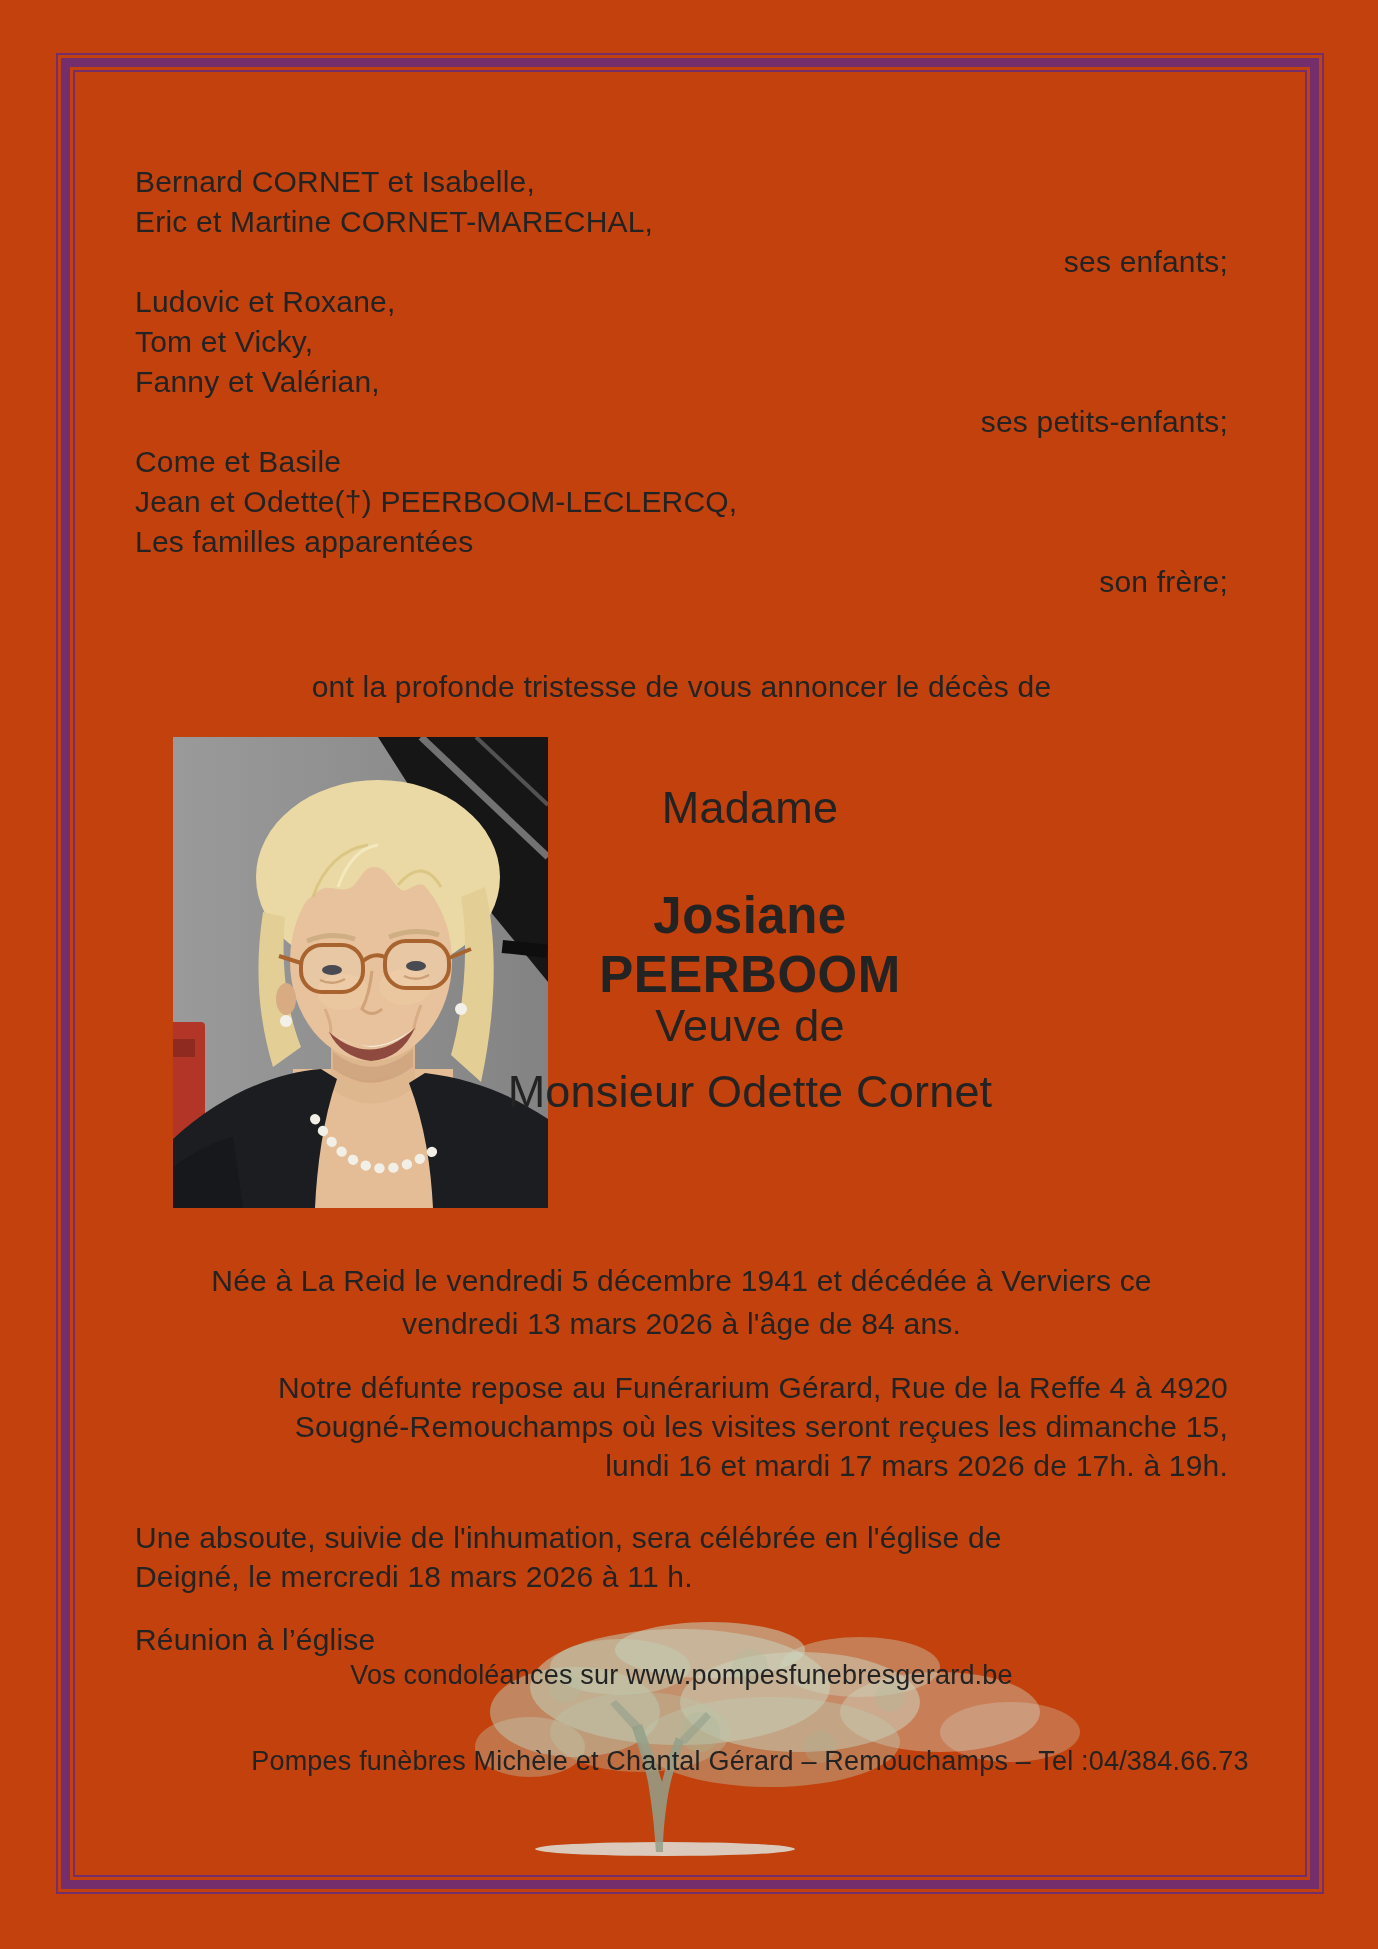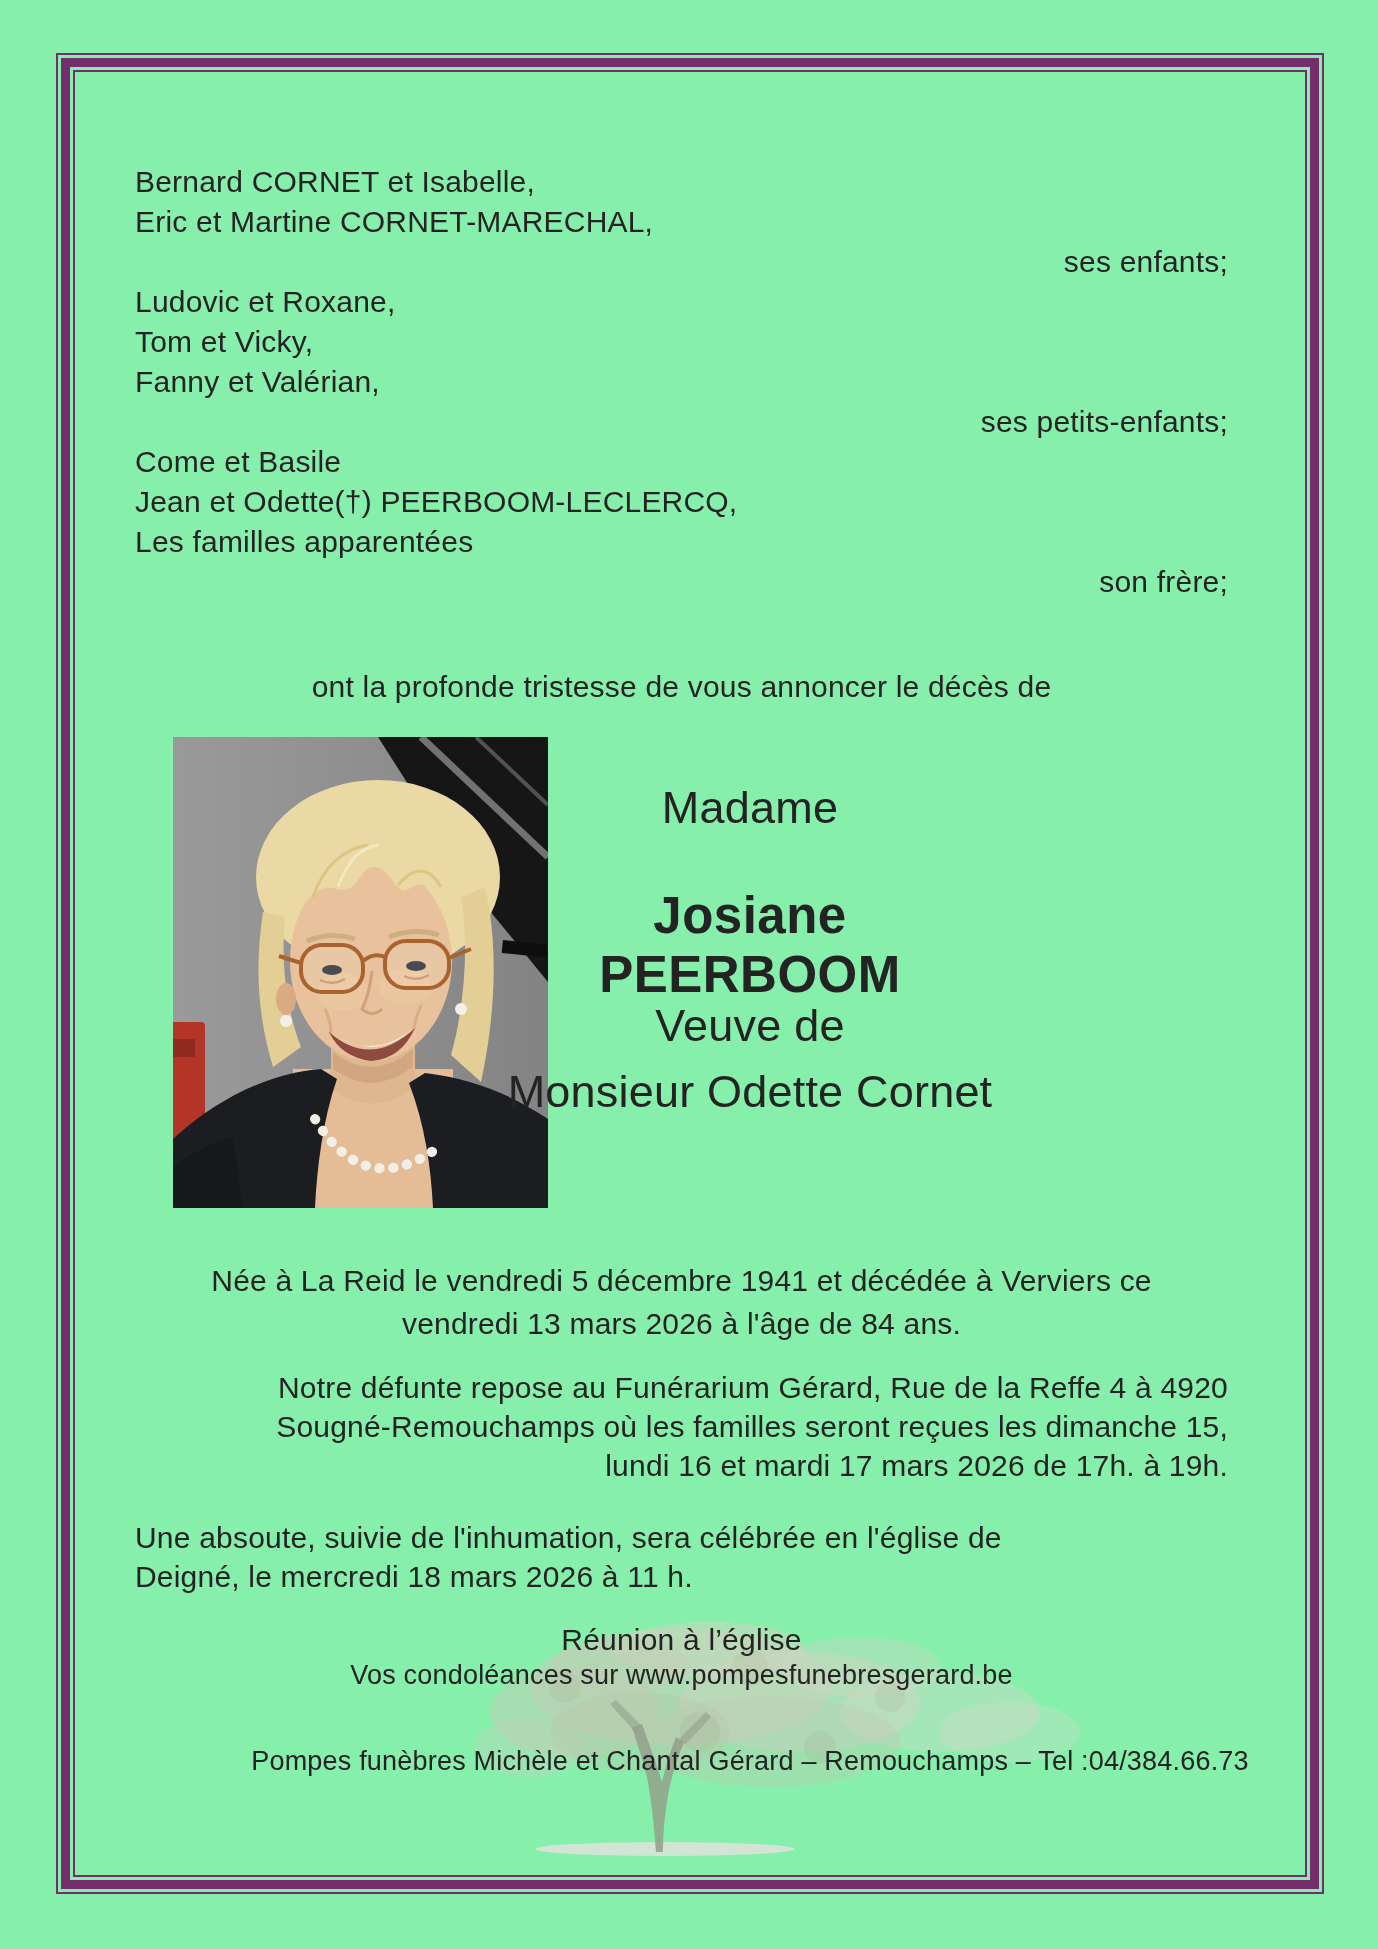--- a/index.html
+++ b/index.html
@@ -1,19 +1,19 @@
 <!DOCTYPE html>
 <html><head>
 <meta charset="utf-8">
 <style>
   html,body{margin:0;padding:0;background:#ffffff;}
   .page{
     position:relative;
     width:1378px;height:1949px;
-    background:#86efac;
+    background:#c2410c;
     font-family:"Liberation Sans", sans-serif;
     color:#232323;
     overflow:hidden;
   }
   
   .frame-a{position:absolute;left:56px;top:53px;right:54px;bottom:55px;border:2px solid #742e6b;}
   .frame-b{position:absolute;inset:3px;border:9px solid #742e6b;}
   .frame-c{position:absolute;inset:3px;border:2px solid #742e6b;}
 
   
@@ -26,21 +26,21 @@
 
   .name-block{left:505px;top:770px;width:490px;text-align:center;}
   .nb-title{position:absolute;left:0;width:100%;top:12px;font-size:45px;}
   .nb-name{position:absolute;left:0;width:100%;top:116px;font-size:51px;font-weight:bold;letter-spacing:0.5px;}
   .nb-rel{position:absolute;left:0;width:100%;top:230px;font-size:45px;}
   .nb-spouse{position:absolute;left:0;width:100%;top:296px;font-size:45px;}
 
   .life{left:135px;top:1259px;width:1093px;font-size:30px;line-height:43px;text-align:center;}
   .repose{left:135px;top:1368px;width:1093px;font-size:30px;line-height:39px;text-align:right;}
   .ceremony{left:135px;top:1518px;width:1093px;font-size:30px;line-height:39px;text-align:left;}
-  .meeting{left:135px;top:1623px;width:1093px;font-size:30px;text-align:center;}
+  .meeting{left:135px;top:1623px;width:1093px;font-size:30px;text-align:left;}
   .condolences{left:135px;top:1660px;width:1093px;font-size:27px;text-align:center;}
   .footerline{left:74px;top:1746px;width:1352px;font-size:27px;text-align:center;}
 
   .photo{position:absolute;left:173px;top:737px;width:375px;height:471px;z-index:2;}
   .tree{position:absolute;left:470px;top:1612px;width:620px;height:245px;z-index:0;}
   .txt{z-index:3;}
   .name-block{z-index:3;}
 </style>
 </head>
 <body>
@@ -173,21 +173,21 @@
     <div class="nb-spouse">Monsieur Odette Cornet</div>
   </div>
 
   <div class="txt life">
     <div>Née à La Reid le vendredi 5 décembre 1941 et décédée à Verviers ce</div>
     <div>vendredi 13 mars 2026 à l'âge de 84 ans.</div>
   </div>
 
   <div class="txt repose">
     <div>Notre défunte repose au Funérarium Gérard, Rue de la Reffe 4 à 4920</div>
-    <div>Sougné-Remouchamps où les familles seront reçues les dimanche 15,</div>
+    <div>Sougné-Remouchamps où les visites seront reçues les dimanche 15,</div>
     <div>lundi 16 et mardi 17 mars 2026 de 17h. à 19h.</div>
   </div>
 
   <div class="txt ceremony">
     <div>Une absoute, suivie de l'inhumation, sera célébrée en l'église de</div>
     <div>Deigné, le mercredi 18 mars 2026 à 11 h.</div>
   </div>
 
   <div class="txt meeting">Réunion à l’église</div>
 

